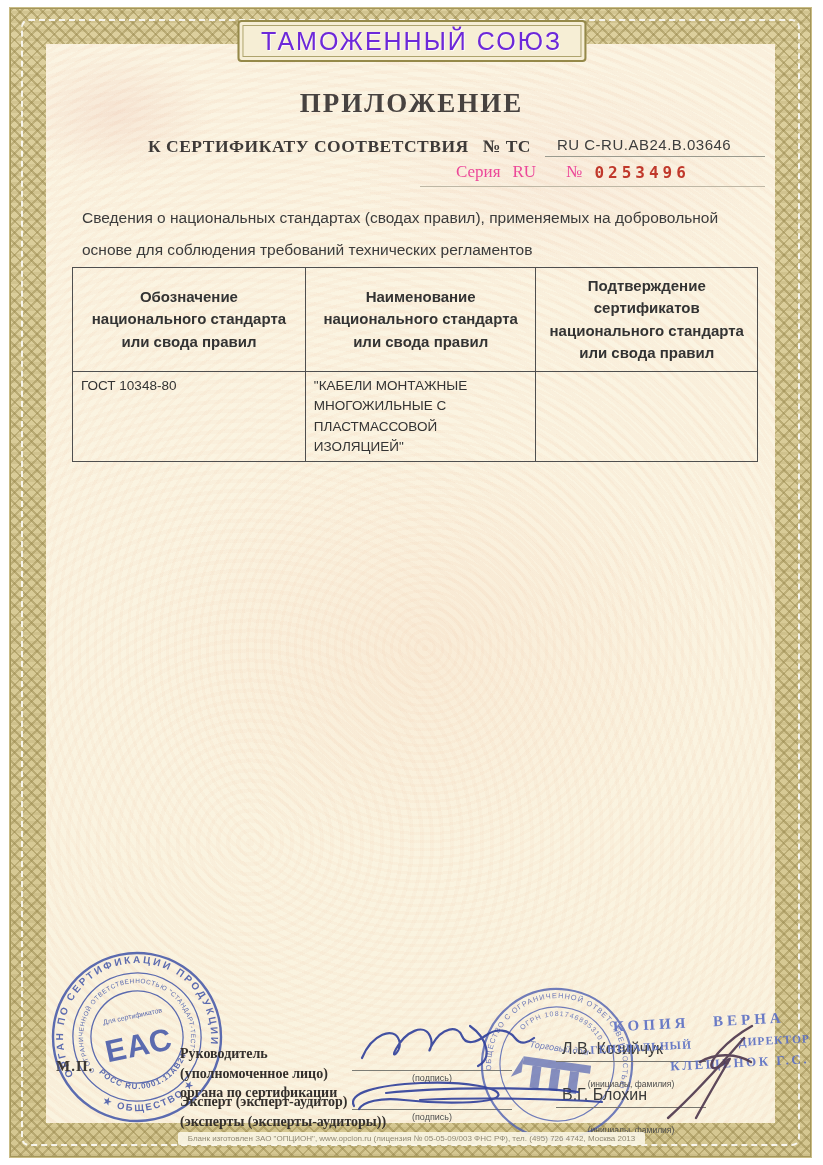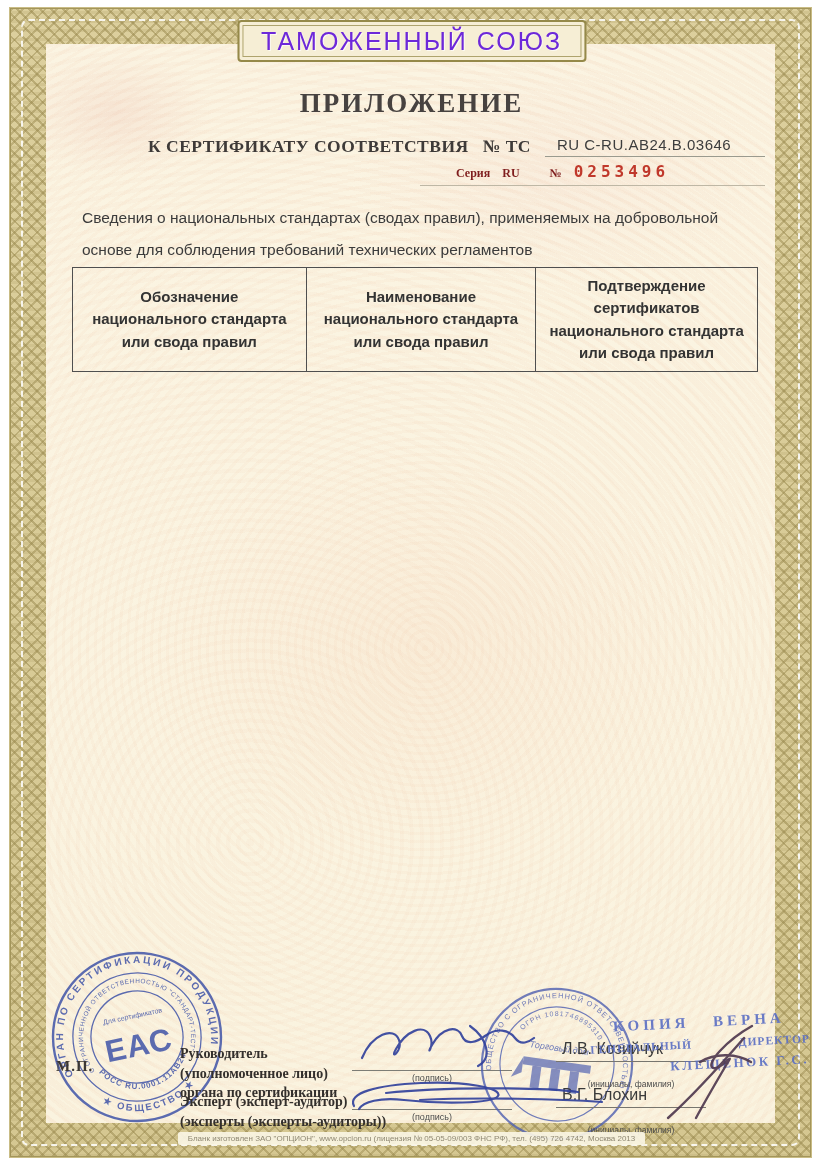--- a/index.html
+++ b/index.html
@@ -34,21 +34,21 @@
   
   .title{position:absolute;top:88px;left:0;right:0;text-align:center;z-index:2;
     font-weight:700;font-size:27px;letter-spacing:2px;color:#474240;}
   .cert-row{position:absolute;top:136px;left:148px;right:58px;display:flex;align-items:flex-end;
     gap:14px;z-index:2;}
   .cert-label,.cert-no{font-weight:700;font-size:17.5px;color:#3e3a38;letter-spacing:.5px;white-space:nowrap;}
   .cert-number{flex:1;font-family:Liberation Sans, sans-serif;font-size:15px;color:#3d3d3d;
     letter-spacing:.5px;border-bottom:1px solid #9a9a8e;padding:0 0 3px 12px;white-space:nowrap;}
   .series-row{position:absolute;top:162px;left:420px;right:58px;display:flex;align-items:flex-end;
     gap:12px;z-index:2;border-bottom:1px solid #beb7a5;padding:0 0 4px 36px;}
-  .series-label,.series-region,.series-sign{font-size:12px;color:#7f1d1d;font-weight:bold;}
+  .series-label,.series-region,.series-sign{font-size:17px;color:#ec4899;}
   .series-sign{margin-left:18px;}
   .series-number{font-family:"DejaVu Sans Mono",monospace;font-weight:700;font-size:16px;
     color:#c0382b;letter-spacing:4px;}
   .intro{position:absolute;top:202px;left:82px;right:82px;text-align:left;z-index:2;
     font-family:"Liberation Sans",sans-serif;font-size:15.5px;line-height:2.05;color:#3b3b3b;}
   
   table.standards{position:absolute;top:267px;left:72px;width:686px;border-collapse:collapse;z-index:2;
     font-family:"Liberation Sans",sans-serif;color:#333;}
   table.standards td{border:1.4px solid #4f4f4f;background:transparent;}
   td.hd{height:95px;font-weight:700;font-size:15px;line-height:1.5;text-align:center;
@@ -118,20 +118,27 @@
 национального стандарта
 или свода правил</td>
         <td class="hd w2">Наименование
 национального стандарта
 или свода правил</td>
         <td class="hd w3">Подтверждение
 сертификатов
 национального стандарта
 или свода правил</td>
       </tr>
+      <tr>
+        <td class="cell w1">ГОСТ 10348-80</td>
+        <td class="cell w2">"КАБЕЛИ МОНТАЖНЫЕ
+МНОГОЖИЛЬНЫЕ С
+ПЛАСТМАССОВОЙ ИЗОЛЯЦИЕЙ"</td>
+        <td class="cell w3"></td>
+      </tr>
     </tbody>
   </table>
 
   <svg class="eac-stamp" width="174" height="174" viewBox="0 0 174 174">
     <g fill="none" stroke="#4054a8">
       <circle cx="87" cy="87" r="84" stroke-width="2.4"></circle>
       <circle cx="87" cy="87" r="64" stroke-width="1.3"></circle>
       <circle cx="87" cy="87" r="46" stroke-width="1.3"></circle>
     </g>
     <defs>

